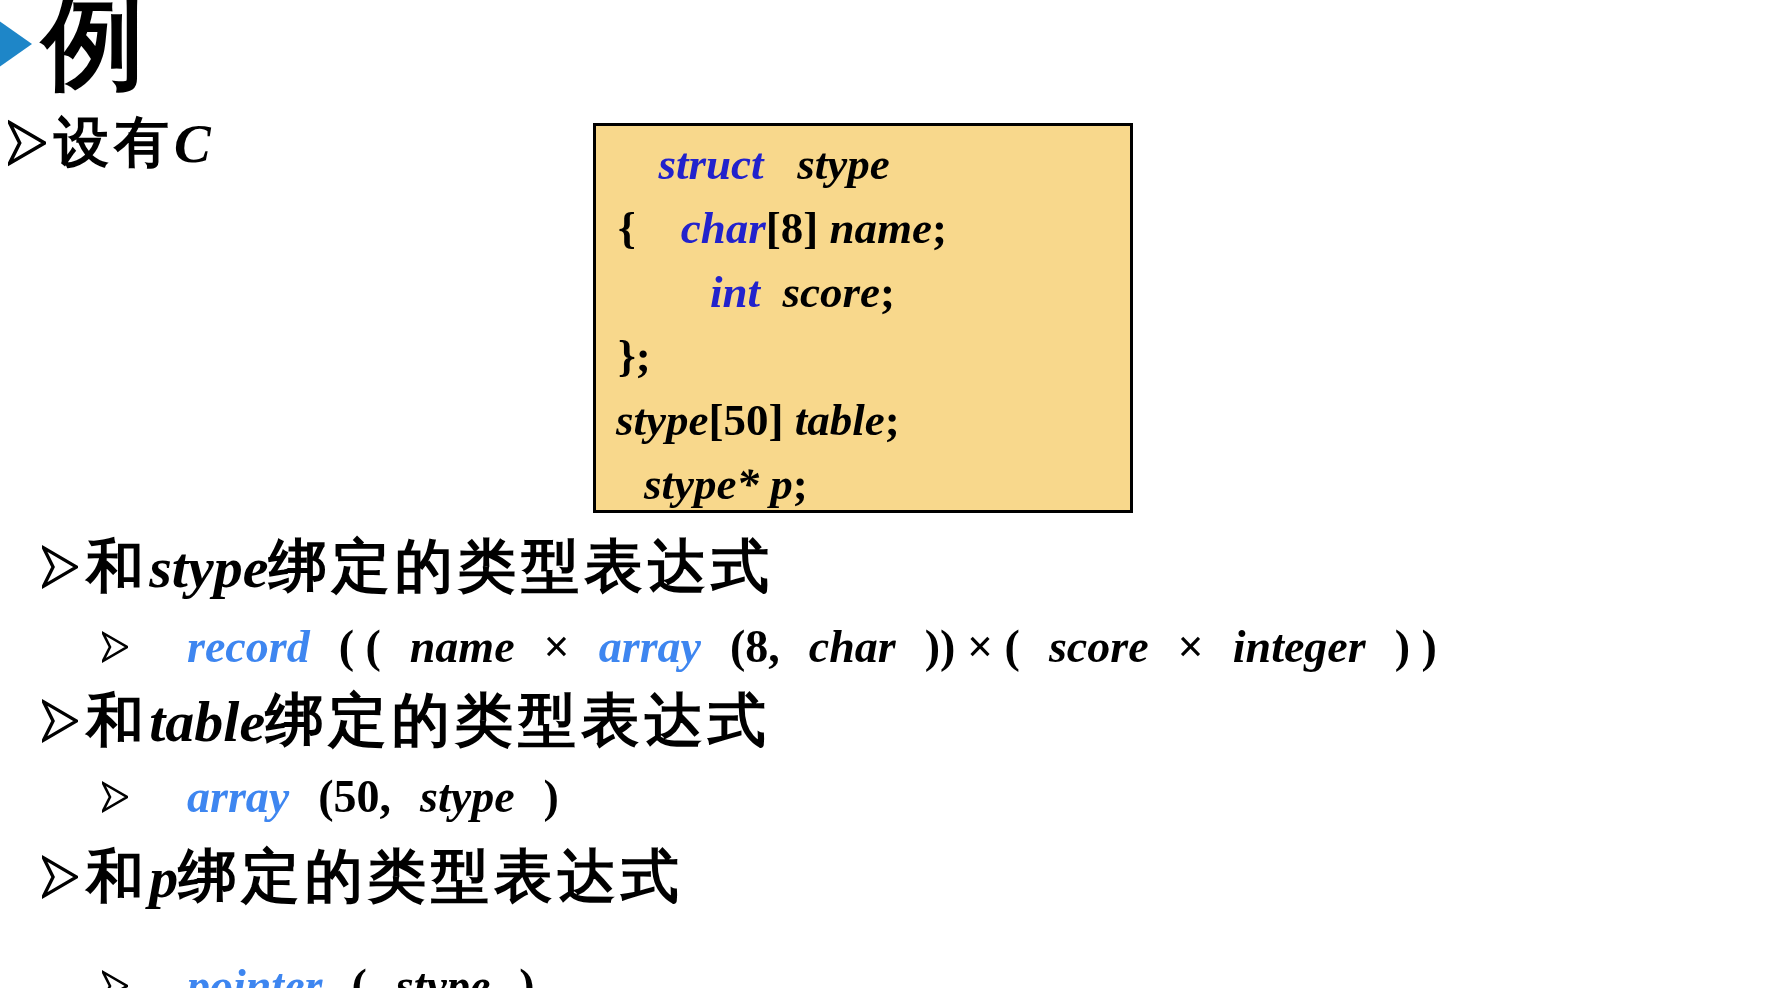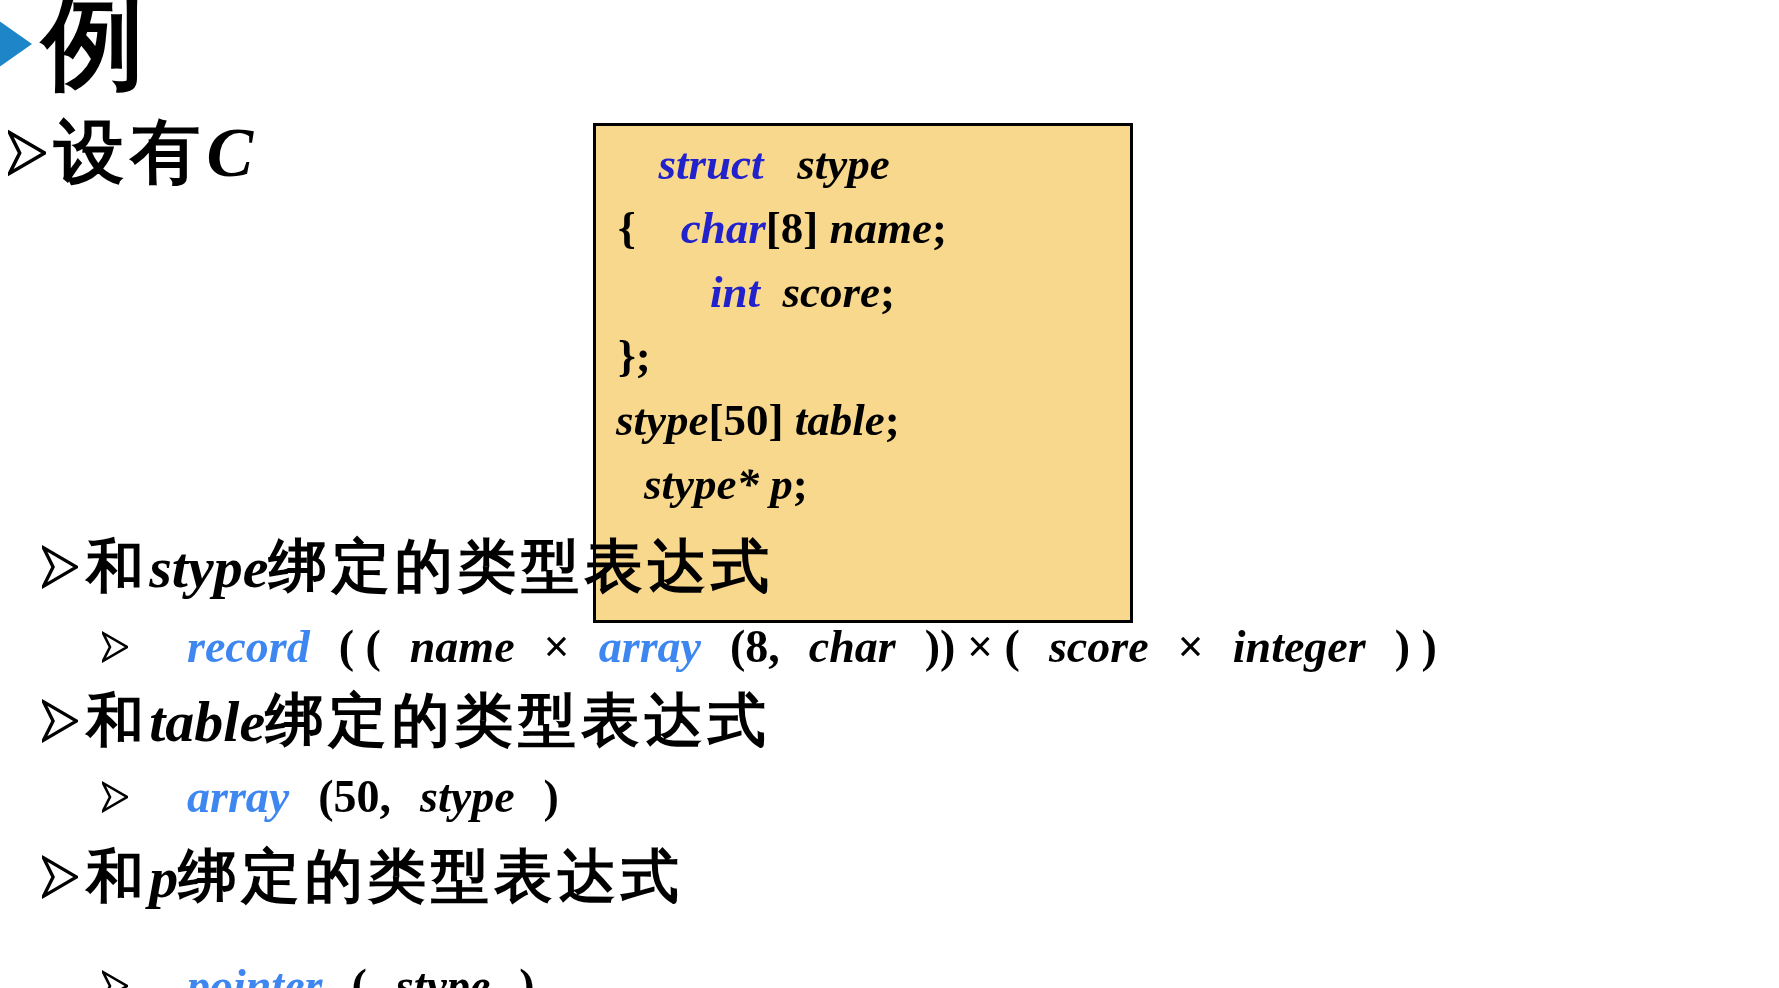--- a/index.html
+++ b/index.html
@@ -20,35 +20,35 @@
     font-weight:bold; font-size:102px; line-height:1.05; color:#000;
   }
   
   .row { position:absolute; display:flex; align-items:center; white-space:nowrap; }
   .bullet { flex:0 0 auto; }
   
   .cn { font-weight:bold; letter-spacing:0.09em; }
   .id { font-weight:bold; font-style:italic; letter-spacing:0; }
   .kw { font-weight:bold; font-style:italic; color:#3E86F0; }
   .op { font-weight:bold; font-style:normal; color:#000; }
-  .intro-row  { left:8px;  top:106px; font-size:70px; }
+  .intro-row  { left:8px;  top:106px; font-size:55px; }
   .intro-row .bullet { margin-right:8px; }
   .heading-row { font-size:58px; }
   .heading-row .bullet { margin-right:8px; }
   .expr-row { font-size:46px;gap:29px; }
   .expr-row .bullet { margin-right:30px; }
   .h1-row { left:42px;  top:528px; }
   .e1-row { left:102px; top:620px; }
   .h2-row { left:42px;  top:682px; }
   .e2-row { left:102px; top:770px; }
   .h3-row { left:42px;  top:838px; }
   .e3-row { left:102px; top:914px;margin-top:45px; }
   
   .code-box {
-    position:absolute; left:593px; top:123px; width:540px; height:500px;
+    position:absolute; left:593px; top:123px; width:540px; height:390px;
     box-sizing:border-box; background:#F8D88C; border:3px solid #000;
     padding:6px 0 0 18px; font-size:45px; line-height:64px; white-space:nowrap;
   }
   .code-line { font-weight:bold; }
   .ckw { color:#2222CC; font-style:italic; }
   .cit { color:#000;    font-style:italic; }
   .cup { color:#000;    font-style:normal; }
   .l1 { padding-left:22px; }
   .l2 { padding-left:4px; }
   .l3 { padding-left:96px; }

